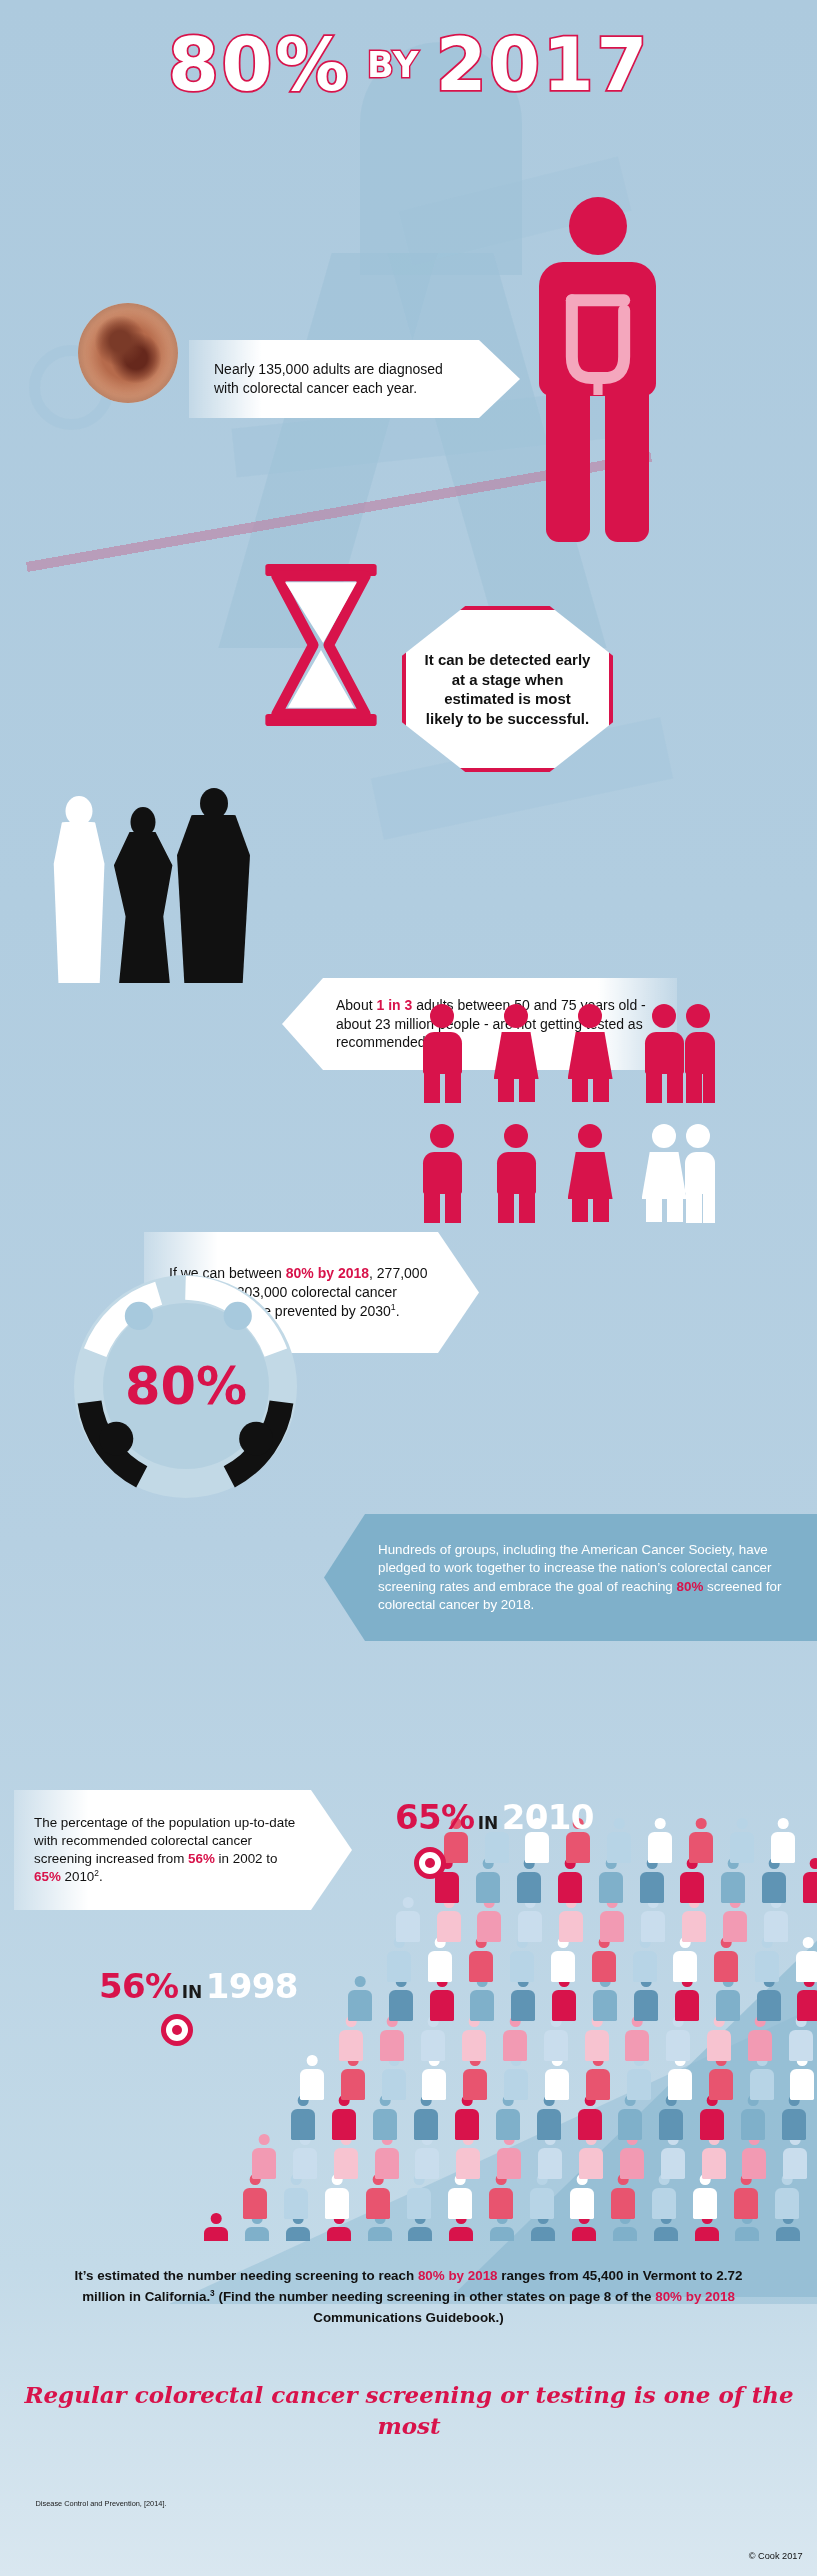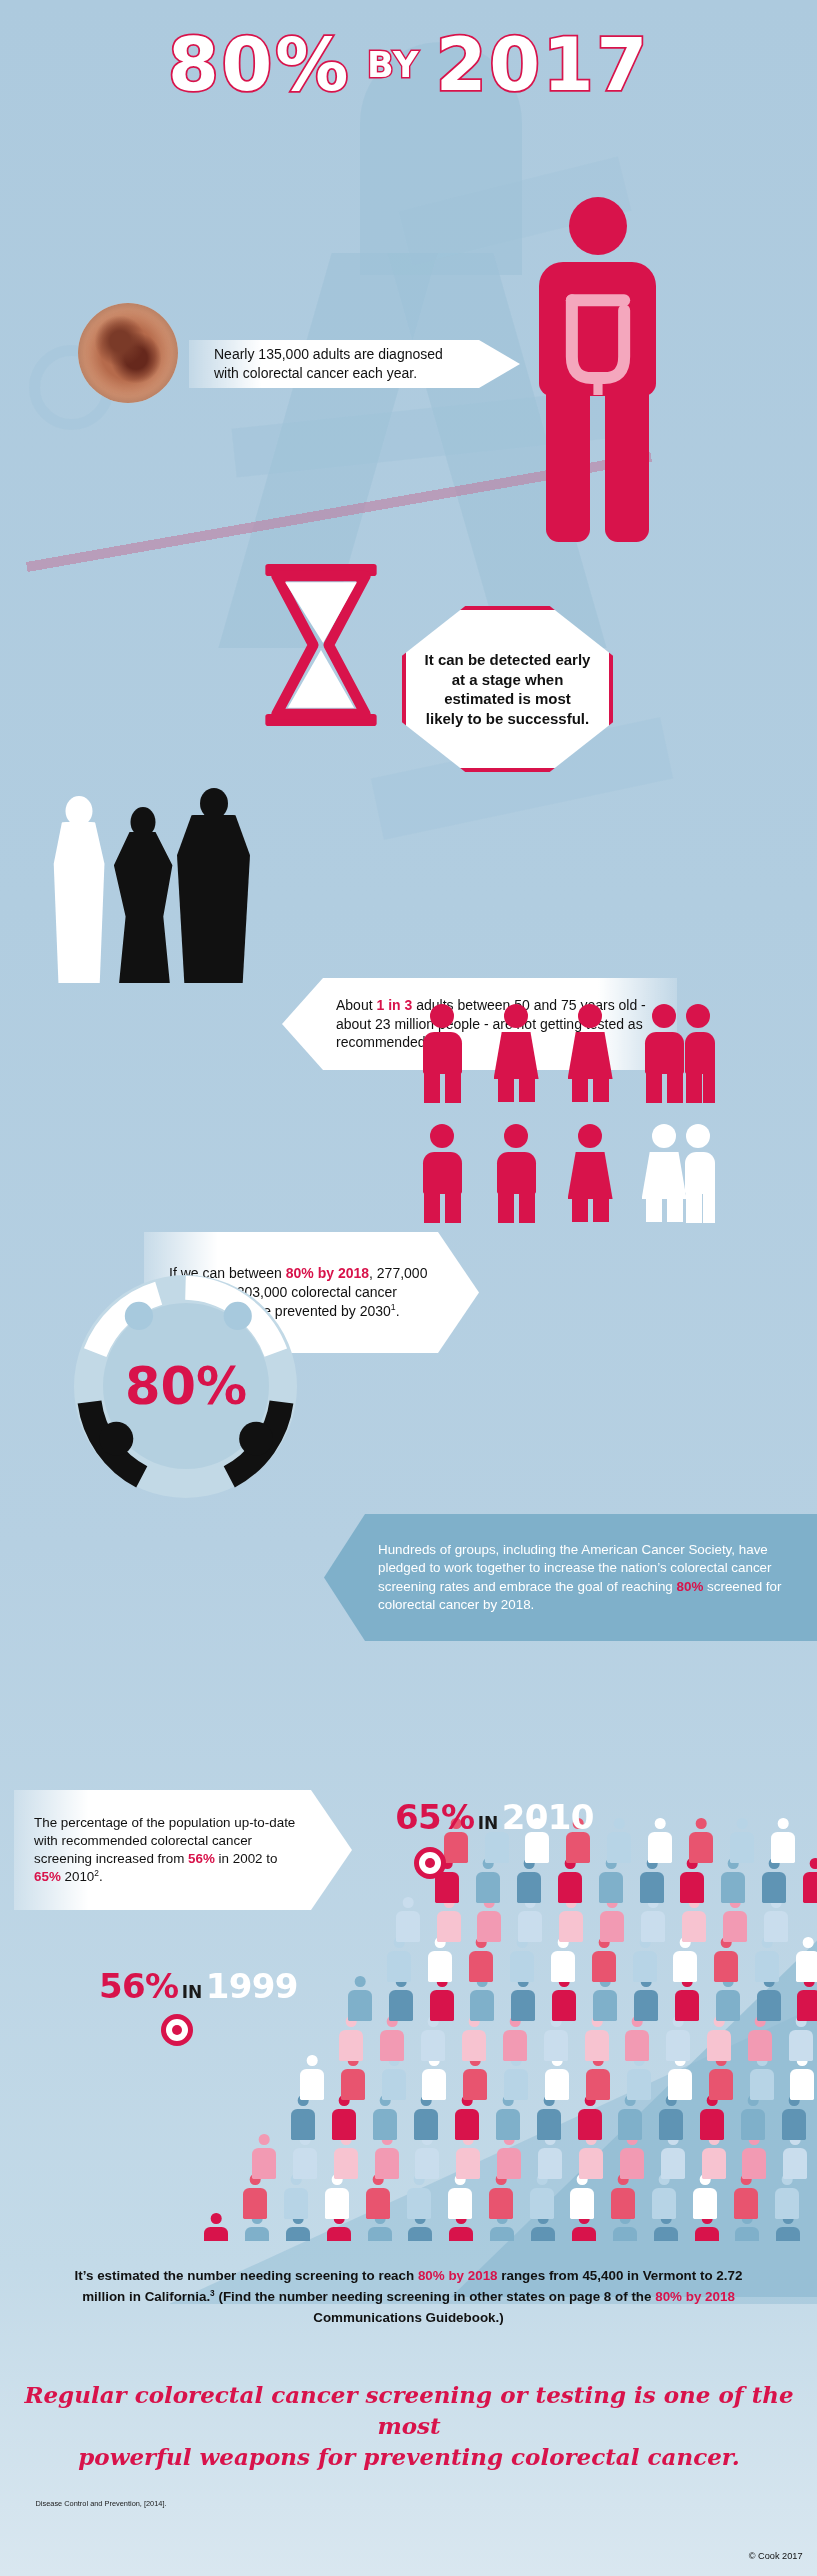--- a/index.html
+++ b/index.html
@@ -161,21 +161,21 @@
 </div>
 
 <div id="title-wrap">
   <span class="t-big">80%</span>
   <span class="t-by">BY</span>
   <span class="t-big">2017</span>
 </div>
 
 <div id="polyp"></div>
 
-<div class="abs arrow-right" style="left:189px;top:340px;width:331px;height:48px;">
+<div class="abs arrow-right" style="left:189px;top:340px;width:331px;height:78px;">
   <div class="ctext" style="padding-left:25px;">
     <span>Nearly 135,000 adults are diagnosed</span><br>
     <span>with colorectal cancer each year.</span>
   </div>
 </div>
 
 <div id="big-figure">
   <div class="bf-head"></div>
   <div class="bf-torso"></div>
   <div class="bf-legL"></div>
@@ -865,32 +865,31 @@
 </div>
 
 <div class="yearlabel" style="left:395px;top:1797px;">
   <span class="pct">65%</span><span class="in">IN</span><span class="yr">2010</span>
 </div>
 <div class="marker" style="left:414px;top:1847px;">
     <i></i>
   </div>
 
 <div class="yearlabel" style="left:99px;top:1966px;">
-  <span class="pct">56%</span><span class="in">IN</span><span class="yr">1999</span>
+  <span class="pct">56%</span><span class="in">IN</span><span class="yr">1998</span>
 </div>
 <div class="marker" style="left:161px;top:2014px;">
     <i></i>
   </div>
 
 <div id="estimate">
   <span>It’s estimated the number needing screening to reach </span><b class="red">80% by 2018</b><span> ranges from 45,400 in Vermont to 2.72 million in California.</span><sup>3</sup><span> (Find the number needing screening in other states on page 8 of the </span><b class="red">80% by 2018</b><span> Communications Guidebook.)</span>
 </div>
 
 <div id="script-line">
   <span>Regular colorectal cancer screening or testing is one of the most</span><br>
-  <span>powerful weapons for preventing colorectal cancer.</span>
 </div>
 
 <div id="citations">
   <div class="indent">Disease Control and Prevention, [2014].</div>
 </div>
 <div id="copyright">© Cook 2017</div>
 
 
 </body></html>

